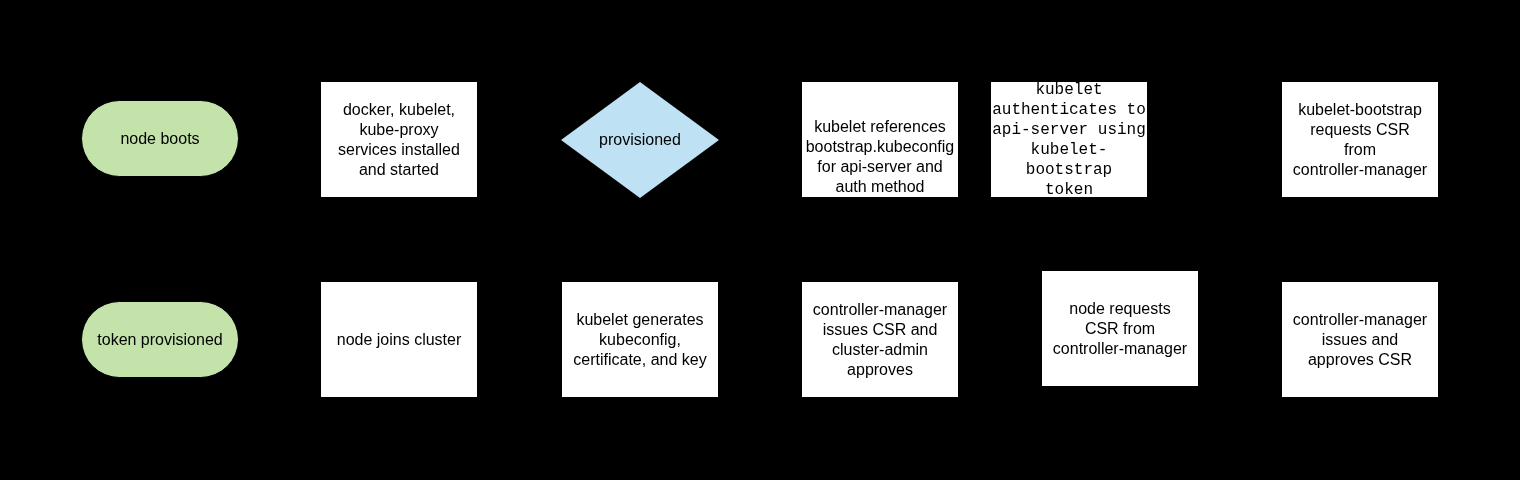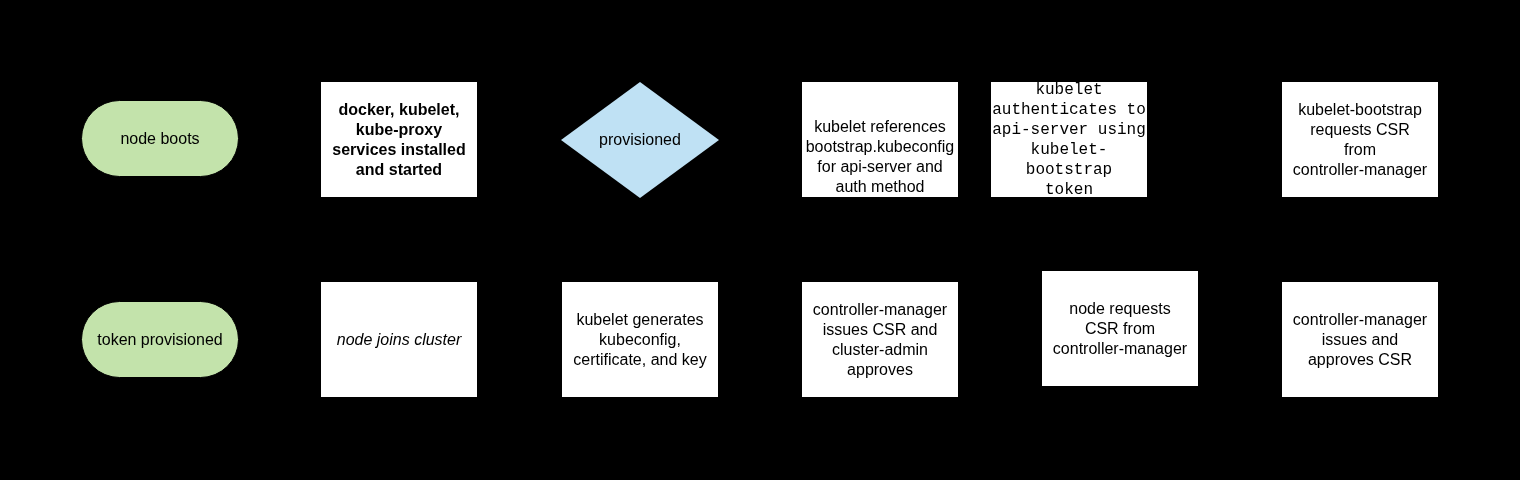--- a/index.html
+++ b/index.html
@@ -46,27 +46,27 @@
     box-sizing: border-box;
   }
   .decision {
     width: 158px;
     height: 116px;
     background: var(--blue, #bfe1f4);
     clip-path: polygon(50% 0%, 100% 50%, 50% 100%, 0% 50%);
   }
   
   .pos-n1  { left: 81px;   top: 100px; }
-  .pos-n2  { left: 320px;  top: 81px; font-weight: bold;  }
+  .pos-n2  { left: 320px;  top: 81px;  }
   .pos-n3  { left: 561px;  top: 82px;  }
   .pos-n4  { left: 801px;  top: 81px; align-items: flex-end;  }
   .pos-n5  { left: 990px; top: 81px; font-family: Liberation Mono, monospace;  }
   .pos-n6  { left: 1281px; top: 81px;  }
   .pos-n7  { left: 81px;   top: 301px; }
-  .pos-n8  { left: 320px;  top: 281px; font-style: italic; }
+  .pos-n8  { left: 320px;  top: 281px; }
   .pos-n9  { left: 561px;  top: 281px; justify-content: center; }
   .pos-n10 { left: 801px;  top: 281px; }
   .pos-n11 { left: 1041px; top: 270px; align-items: center; }
   .pos-n12 { left: 1281px; top: 281px; }
 </style>
 </head>
 <body>
 
 <div class="canvas">
 

